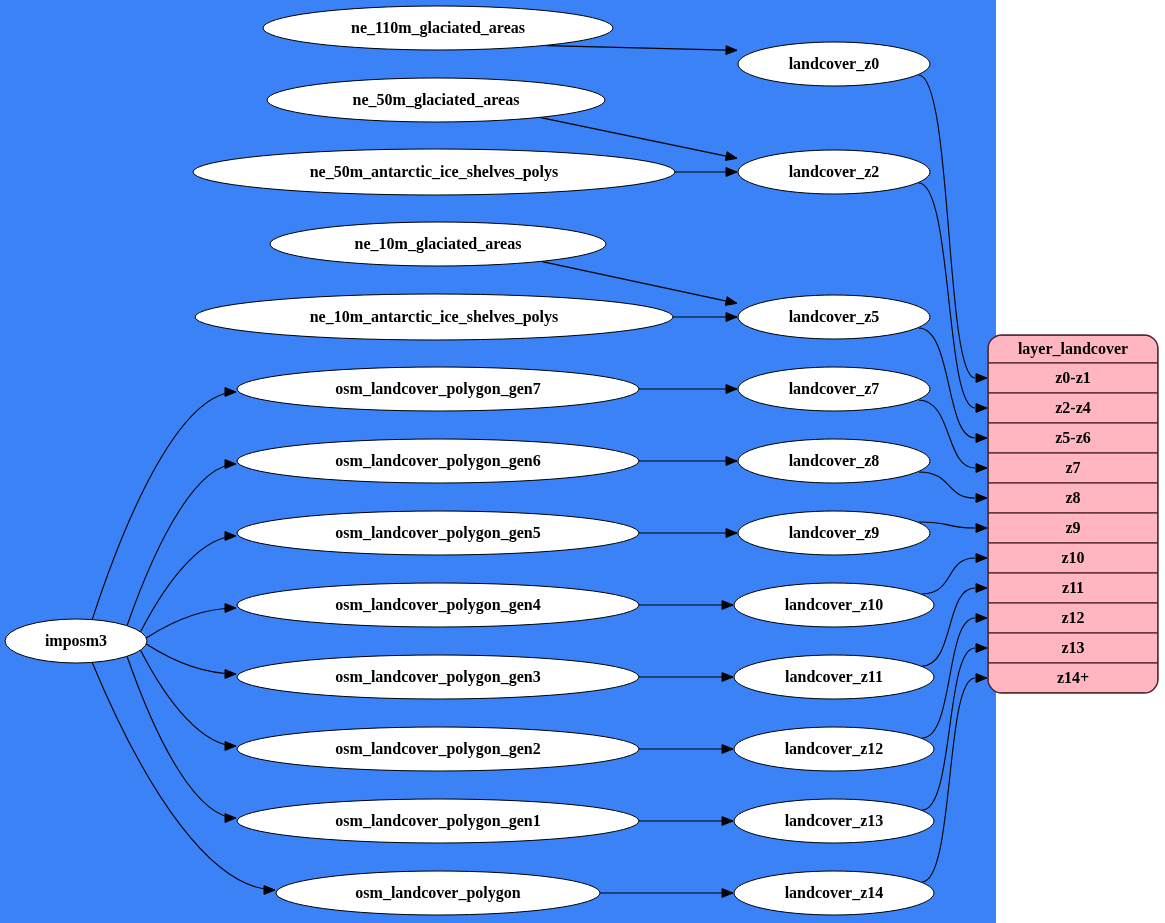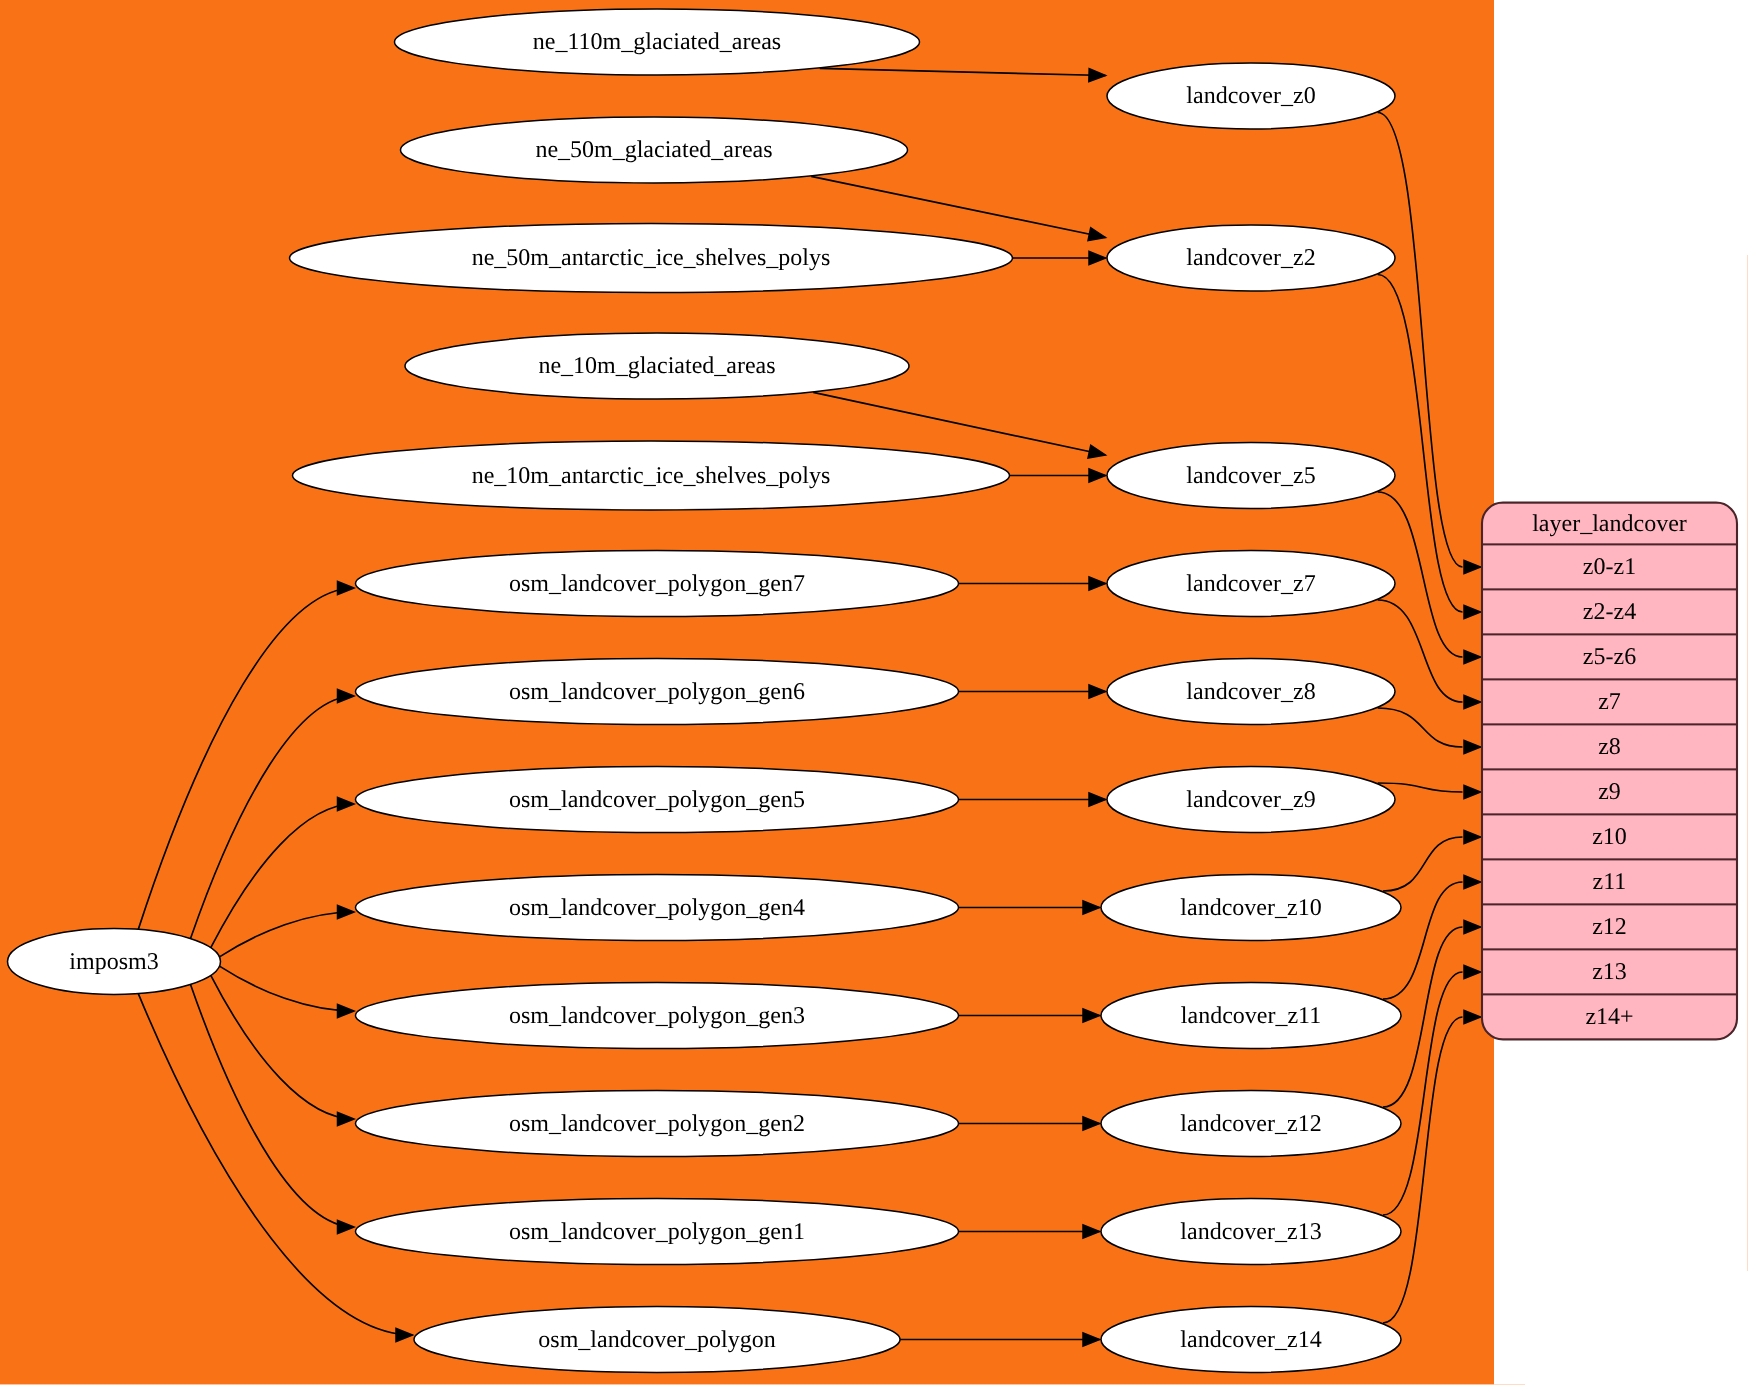--- a/index.html
+++ b/index.html
@@ -10,21 +10,22 @@
   body {
     width: 1165px;
     height: 923px;
     font-family: "Liberation Serif", "DejaVu Serif", serif;
     overflow: hidden;
   }
   #graph-root {
     position: relative;
     width: 996px;
     height: 923px;
-    background: #f97316;
+    background: #3b82f6;
+    font-weight: bold;
   }
   svg#graph-canvas {
     position: absolute;
     left: 0;
     top: 0;
     width: 1165px;
     height: 923px;
   }
   .node-ellipse {
     fill: #ffffff;

